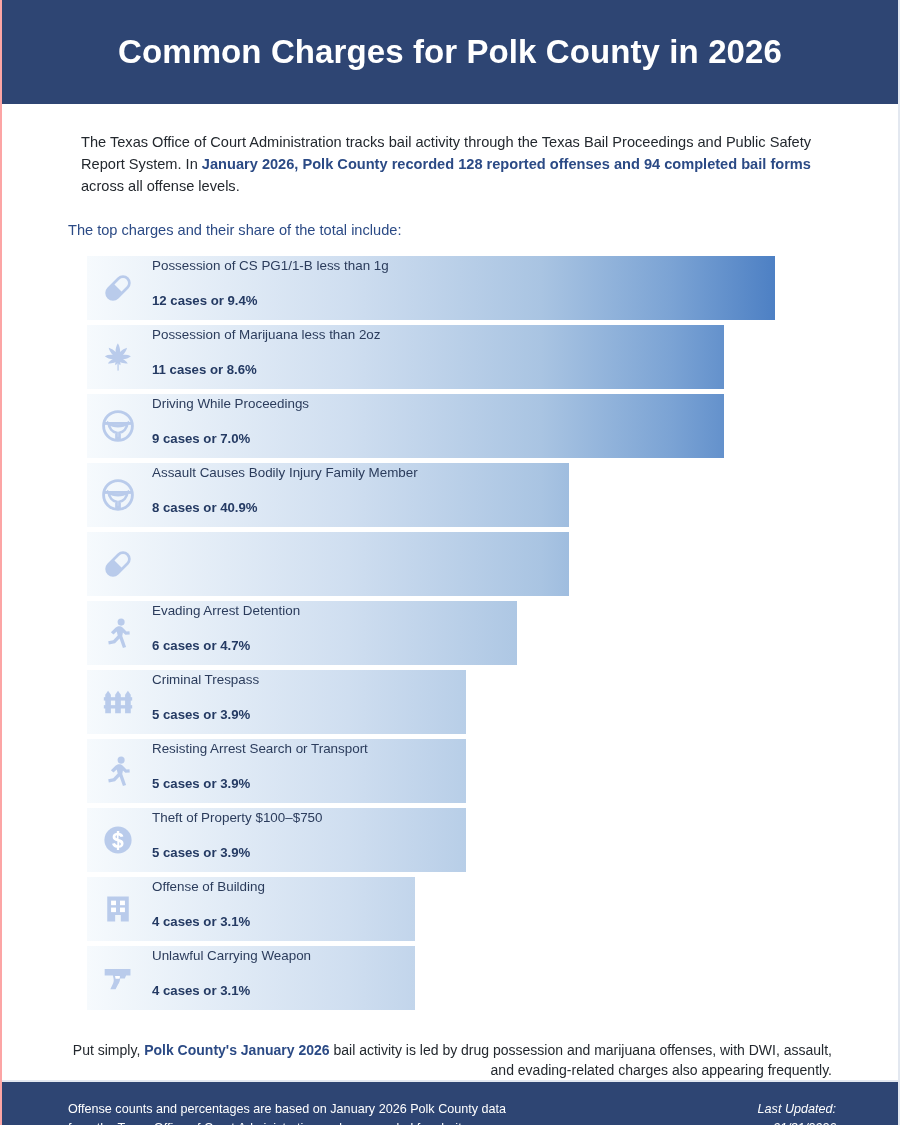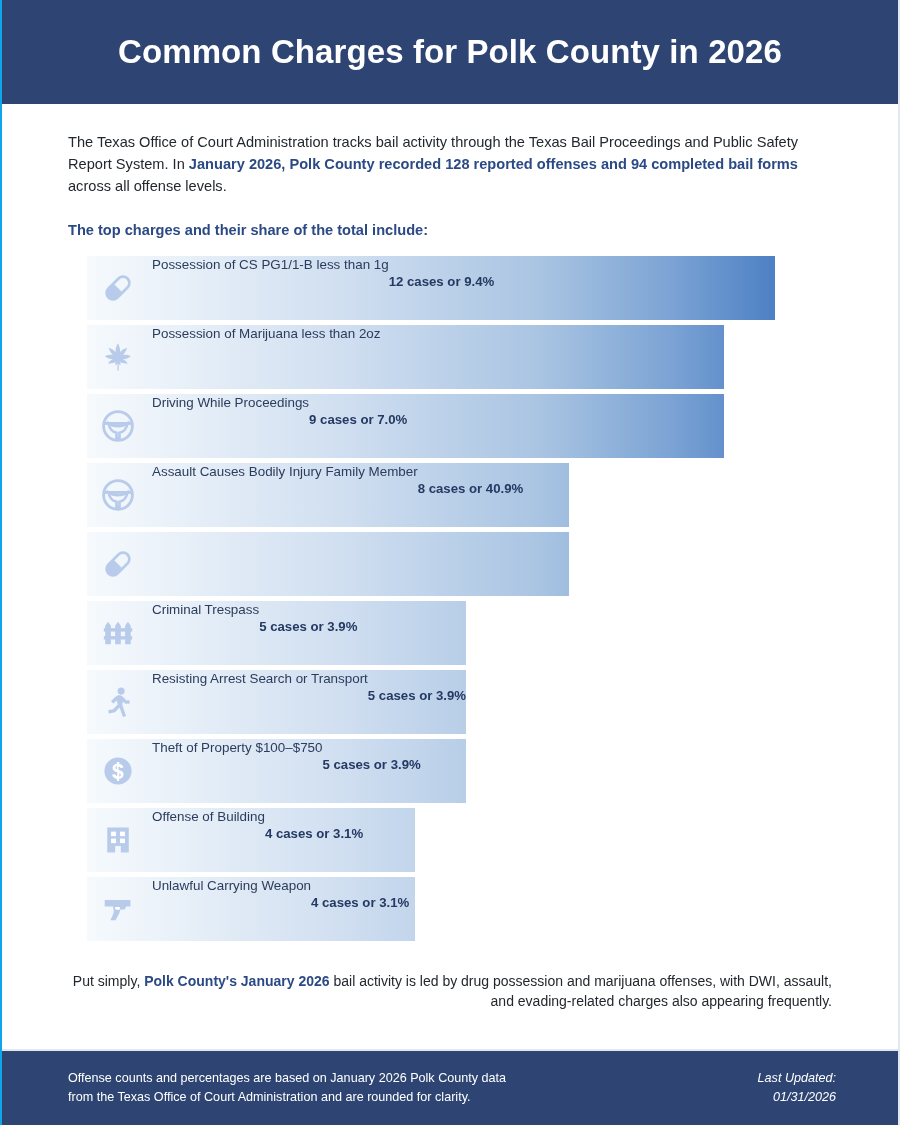--- a/index.html
+++ b/index.html
@@ -12,21 +12,21 @@
     background: #ffffff;
     font-family: "Liberation Sans", sans-serif;
     overflow: hidden;
   }
   .page {
     position: relative;
     width: 900px;
     height: 1125px;
     box-sizing: border-box;
     background: #ffffff;
-    border-left: 2px solid #0ea5e9;
+    border-left: 2px solid #fca5a5;
     border-right: 2px solid #e3e8f0;
     display: flex;
     flex-direction: column;
   }
 
   
   .header {
     height: 104px;
     background: #2e4573;
     display: flex;
@@ -46,30 +46,30 @@
   
   .content {
     flex: 1 1 auto;
     padding: 28px 66px 0 66px;
     box-sizing: border-box;
   }
   .intro {
     font-size: 14.6px;
     line-height: 1.5;
     color: #23282e;
-    margin: 0 0 6px 0;
+    margin: 0 0 6px 13px;
     max-width: 772px;
   }
   .hl {
     color: #2b4a85;
     font-weight: bold;
   }
   .subhead {
     font-size: 14.6px;
-    font-weight: bold;
+    font-weight: normal;
     color: #2b4a85;
     margin: 24px 0 0 0;
   }
 
   
   .bars {
     margin-top: 18px;
   }
   .bar-row {
     position: relative;
@@ -99,21 +99,21 @@
   }
   .bar-icon svg {
     display: block;
   }
   .bar-text {
     position: absolute;
     left: 84px;
     top: 0;
     height: 56px;
     display: flex;
-    flex-direction: row;
+    flex-direction: column;
     justify-content: center;
     z-index: 2;
   }
   .bar-label {
     font-size: 13.4px;
     color: #2b3c5c;
     line-height: 1.35;
     white-space: nowrap;
   }
   .bar-value {
@@ -194,20 +194,21 @@
         <div class="bar-row">
           <div class="bar-fill" style="width: 637px;"></div>
           <div class="bar-icon">
             <svg width="34" height="34" viewBox="0 0 24 24">
               <path d="M12 2.4c1.1 1.9 1.6 3.9 1.5 6 1.5-1.5 3.1-2.4 4.9-2.9-.5 2-1.5 3.6-2.9 5 2-.3 3.9 0 5.6.9-1.7 1.3-3.6 2-5.6 2.2 1.4.7 2.5 1.6 3.4 2.9-1.9.3-3.7 0-5.3-.9.2.9.2 1.6.1 2.3-.7-.4-1.3-1-1.8-1.7-.5.7-1.1 1.3-1.8 1.7-.1-.7-.1-1.4.1-2.3-1.6.9-3.4 1.2-5.3.9.9-1.3 2-2.2 3.4-2.9-2-.2-3.9-.9-5.6-2.2 1.7-.9 3.6-1.2 5.6-.9-1.4-1.4-2.4-3-2.9-5 1.8.5 3.4 1.4 4.9 2.9-.1-2.1.4-4.1 1.5-6z" fill="#b9cbeb"></path>
               <rect x="11.6" y="15.6" width="0.9" height="6" fill="#b9cbeb"></rect>
             </svg>
           </div>
           <div class="bar-text">
             <div class="bar-label">Possession of Marijuana less than 2oz</div>
+            <div class="bar-value">11 cases or 8.6%</div>
           </div>
         </div>
         <div class="bar-row">
           <div class="bar-fill" style="width: 637px;"></div>
           <div class="bar-icon">
             <svg width="36" height="36" viewBox="0 0 24 24">
               <circle cx="12" cy="12" r="9.6" fill="none" stroke="#b9cbeb" stroke-width="1.9"></circle>
               <path d="M3.3 10.3h17.4" stroke="#b9cbeb" stroke-width="1.9" fill="none"></path>
               <path d="M12 12.1c-2.6 0-4.7-.7-6.3-1.8.4 3.2 2.6 5.7 5.3 6.2V20h2v-3.5c2.7-.5 4.9-3 5.3-6.2-1.6 1.1-3.7 1.8-6.3 1.8z" fill="none" stroke="#b9cbeb" stroke-width="1.8"></path>
             </svg>
@@ -233,20 +234,33 @@
         </div>
         <div class="bar-row">
           <div class="bar-fill" style="width: 482px;"></div>
           <div class="bar-icon">
             <svg width="34" height="34" viewBox="0 0 24 24">
               <g transform="rotate(45 12 12)">
                 <rect x="7.5" y="2.5" width="9" height="19" rx="4.5" fill="none" stroke="#b9cbeb" stroke-width="1.9"></rect>
                 <path d="M7.5 12h9v5a4.5 4.5 0 0 1-9 0z" fill="#b9cbeb"></path>
               </g>
             </svg>
+          </div>
+        </div>
+        <div class="bar-row">
+          <div class="bar-fill" style="width: 430px;"></div>
+          <div class="bar-icon">
+            <svg width="34" height="34" viewBox="0 0 24 24">
+              <circle cx="14.2" cy="4.3" r="2.5" fill="#b9cbeb"></circle>
+              <path d="M13.6 7.3c-1.3-.3-2.5.1-3.4 1L7 11.4l1.8 1.7 2.3-2.2.7 2.9-3.2 3.4-3.5.6.4 2.3 4.4-.8 3.2-3.4 1.3 3.6 1.1 3.1 2.2-.8-1.2-3.4-1.5-4.2.5-2.6 1.7 1.7 3.1-.3-.2-2.3-2.1.2-2.6-2.6c-.6-.6-1.2-.9-1.8-1z" fill="#b9cbeb"></path>
+            </svg>
+          </div>
+          <div class="bar-text">
+            <div class="bar-label">Evading Arrest Detention</div>
+            <div class="bar-value">6 cases or 4.7%</div>
           </div>
         </div>
         <div class="bar-row">
           <div class="bar-fill" style="width: 379px;"></div>
           <div class="bar-icon">
             <svg width="34" height="34" viewBox="0 0 24 24">
               <path d="M3 6.8L5 4l2 2.8V20H3z" fill="#b9cbeb"></path>
               <path d="M10 6.8L12 4l2 2.8V20h-4z" fill="#b9cbeb"></path>
               <path d="M17 6.8L19 4l2 2.8V20h-4z" fill="#b9cbeb"></path>
               <rect x="2" y="8.6" width="20" height="2.4" fill="#b9cbeb"></rect>

